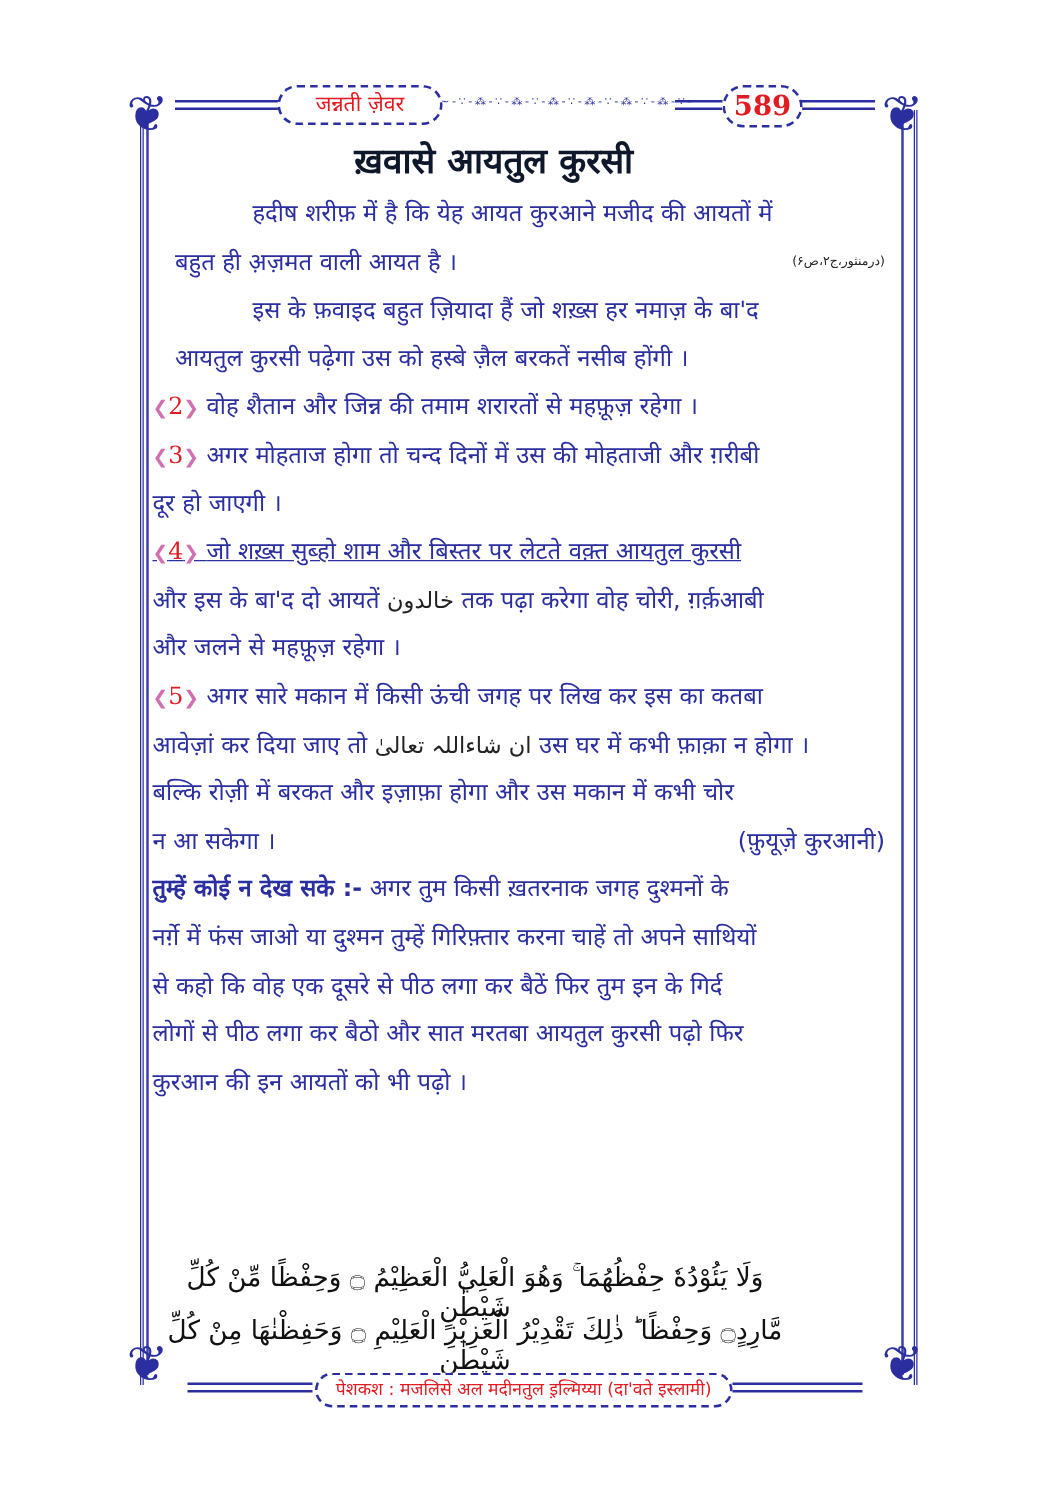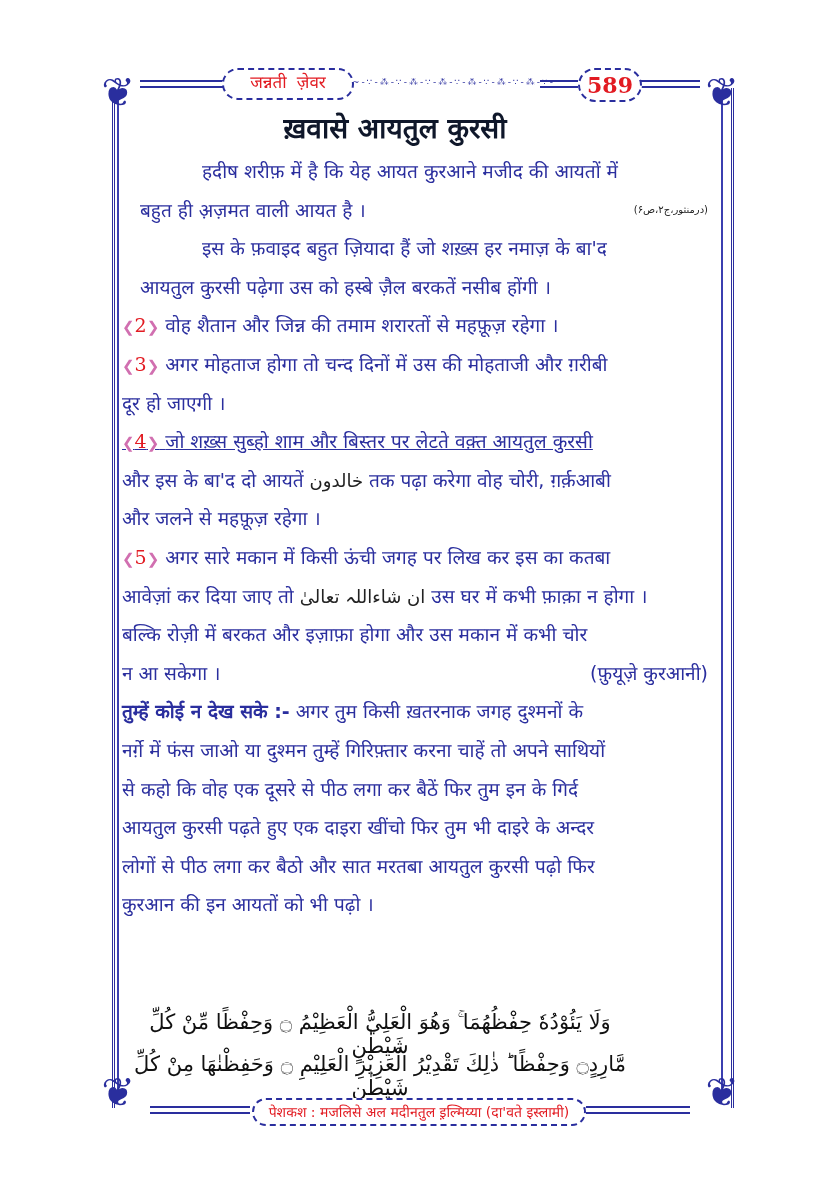--- a/index.html
+++ b/index.html
@@ -6,21 +6,21 @@
   body { width:839px; height:1190px; position:relative; overflow:hidden;
          font-family:"DejaVu Sans", sans-serif; }
   .frame-outer { position:absolute; left:112px; top:88px; width:616px; height:1020px;
                  border-left:3px double #2a2e9e; border-right:3px double #2a2e9e; }
   .frame-inner-l { position:absolute; left:117px; top:96px; width:2px; height:1004px; background:#3b3fb0; }
   .frame-inner-r { position:absolute; left:721px; top:96px; width:2px; height:1004px; background:#3b3fb0; }
   .corner { position:absolute; width:44px; height:54px; color:#2a2e9e; font-size:40px; line-height:44px; text-align:center; }
   .hline { position:absolute; height:4px; border-top:2px solid #2a2e9e; border-bottom:2px solid #2a2e9e; }
   .cartouche { position:absolute; border:2px dashed #2a2e9e; border-radius:20px; background:#fff;
                color:#e21b22; text-align:center; }
-  .header-title { left:222px; top:68px; width:128px; height:28px; font-size:17px; line-height:28px;font-family:Liberation Mono, monospace; }
+  .header-title { left:222px; top:68px; width:128px; height:28px; font-size:17px; line-height:28px; }
   .page-num { left:578px; top:68px; width:60px; height:30px; font-family:"DejaVu Serif", serif;
               font-weight:bold; font-size:22px; line-height:30px; }
   .dots { position:absolute; left:352px; top:78px; width:220px; height:8px; color:#2a2e9e;
           font-size:9px; letter-spacing:2px; overflow:hidden; white-space:nowrap; line-height:8px; }
   .heading { position:absolute; left:120px; top:108px; width:550px; text-align:center;
              color:#0f172a; font-size:28px; font-weight:bold; }
   .body { position:absolute; left:140px; top:152px; width:568px; color:#2a2e9e;
           font-size:19px; line-height:38.6px; }
   .line { white-space:nowrap; position:relative; height:38.6px; }
   .indent { padding-left:62px; }
@@ -102,21 +102,20 @@
     <span>न आ सकेगा ।</span>
     <span class="ref-right2">(फ़ुयूज़े कुरआनी)</span>
   </div>
 
   <div class="line" style="margin-left:-18px;">
     <span class="bold">तुम्हें कोई न देख सके :-</span>
     <span>अगर तुम किसी ख़तरनाक जगह दुश्मनों के</span>
   </div>
   <div class="line" style="margin-left:-18px;">नर्ग़े में फंस जाओ या दुश्मन तुम्हें गिरिफ़्तार करना चाहें तो अपने साथियों</div>
   <div class="line" style="margin-left:-18px;">से कहो कि वोह एक दूसरे से पीठ लगा कर बैठें फिर तुम इन के गिर्द</div>
-  <div class="line" style="margin-left:-18px;">आयतुल कुरसी पढ़ते हुए एक दाइरा खींचो फिर तुम भी दाइरे के अन्दर</div>
   <div class="line" style="margin-left:-18px;">लोगों से पीठ लगा कर बैठो और सात मरतबा आयतुल कुरसी पढ़ो फिर</div>
   <div class="line" style="margin-left:-18px;">कुरआन की इन आयतों को भी पढ़ो ।</div>
 </div>
 
 <div class="arabic-block" style="top:1010px;">وَلَا يَئُوْدُهٗ حِفْظُهُمَا ۚ وَهُوَ الْعَلِيُّ الْعَظِيْمُ ۝ وَحِفْظًا مِّنْ كُلِّ شَيْطٰنٍ</div>
 <div class="arabic-block" style="top:1052px;">مَّارِدٍ۝ وَحِفْظًا ؕ ذٰلِكَ تَقْدِيْرُ الْعَزِيْزِ الْعَلِيْمِ ۝ وَحَفِظْنٰهَا مِنْ كُلِّ شَيْطٰنٍ</div>
 
 <div class="hline" style="left:150px;top:1106px;width:100px;"></div>
 <div class="hline" style="left:586px;top:1106px;width:104px;"></div>
 <div class="cartouche footer-cart">पेशकश : मजलिसे अल मदीनतुल इ़ल्मिय्या (दा'वते इस्लामी)</div>

